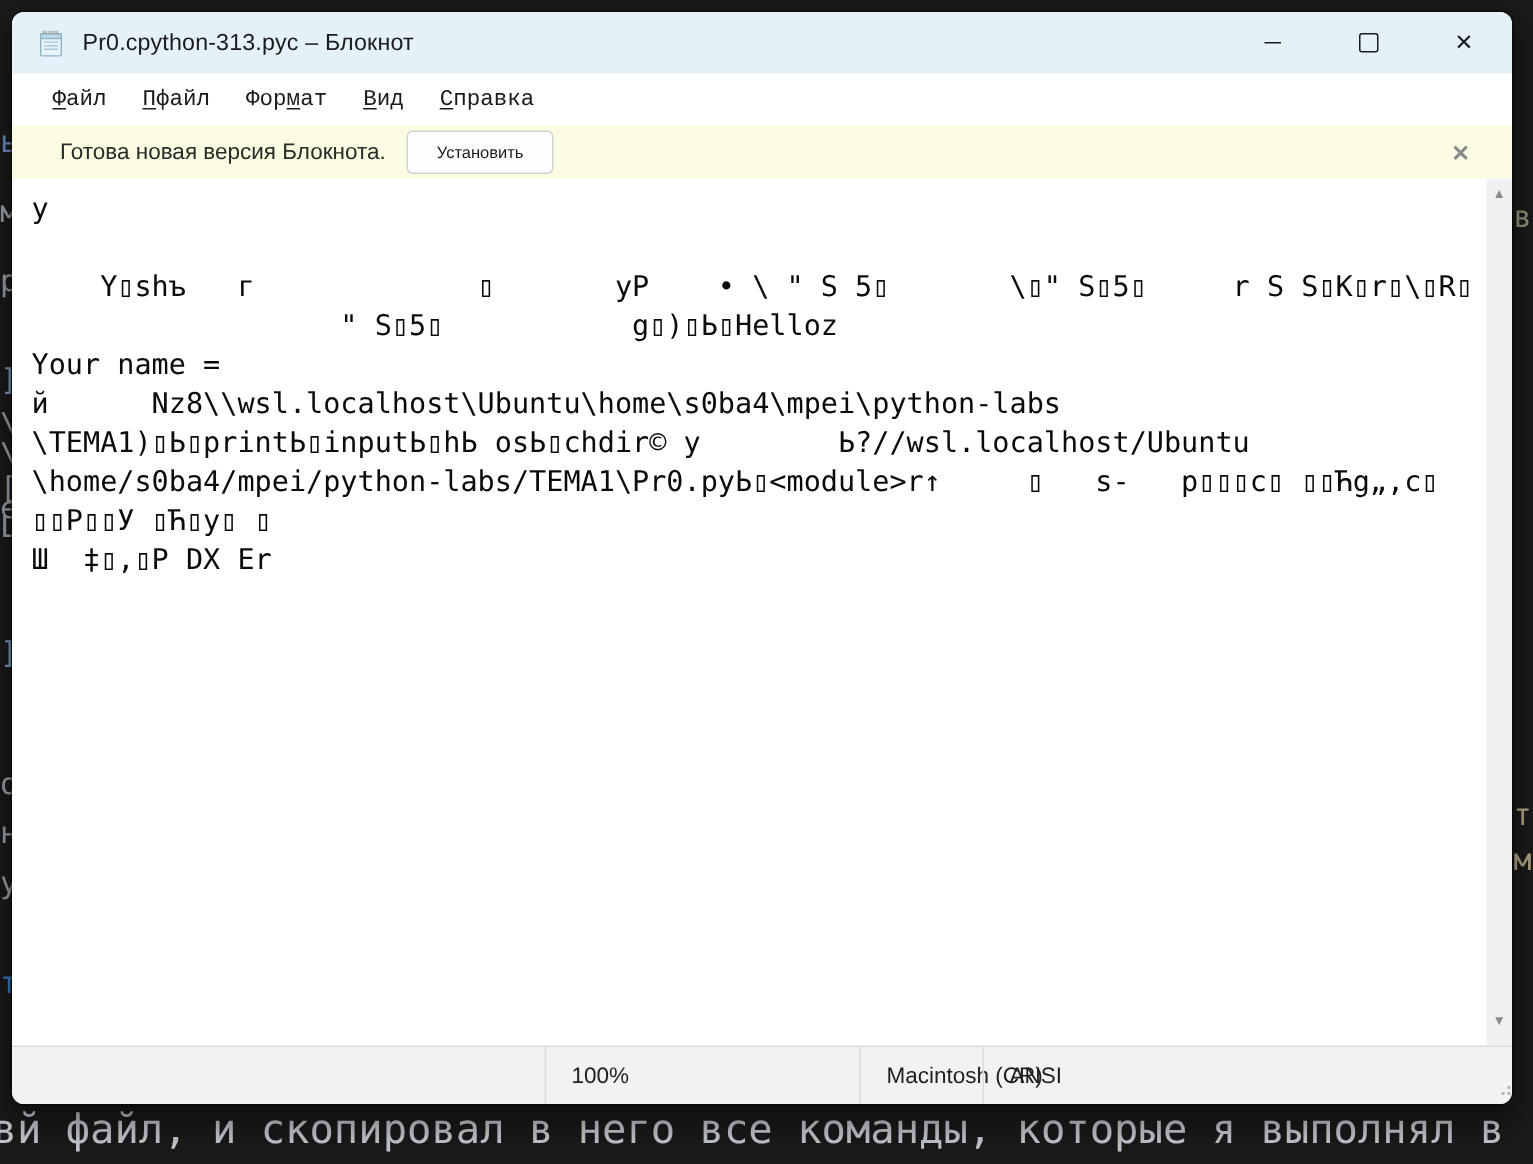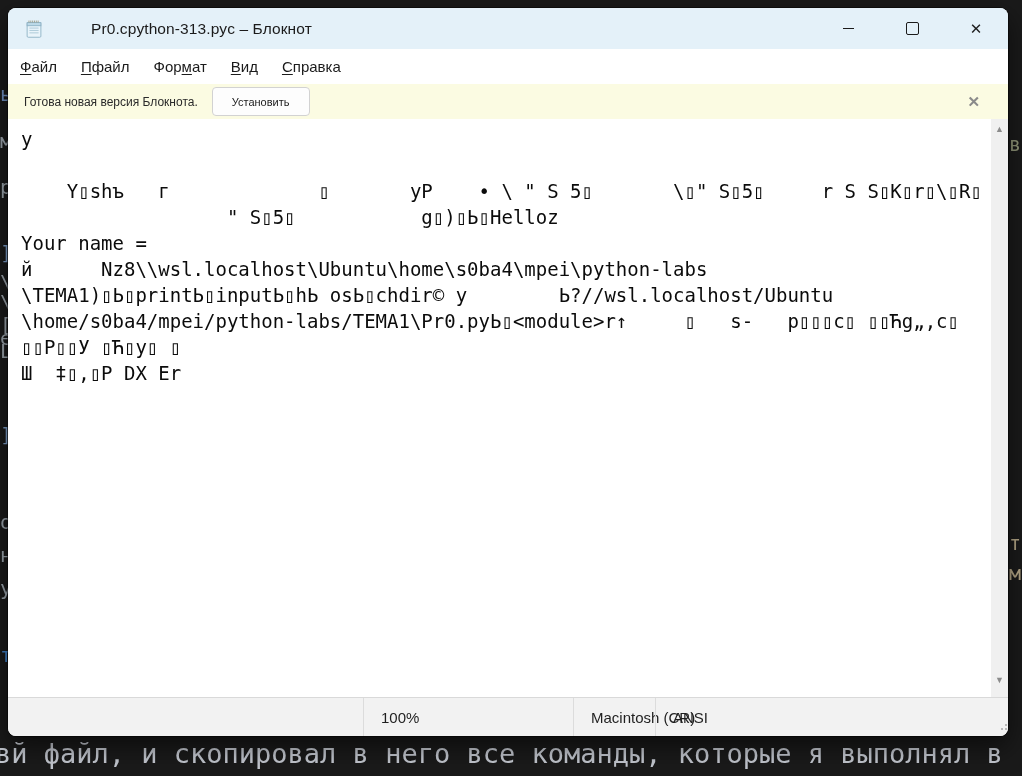--- a/index.html
+++ b/index.html
@@ -28,51 +28,51 @@
     position:absolute;left:8px;top:8px;width:1000px;height:728px;
     background:#ffffff;border-radius:8px;z-index:2;
     box-shadow:0 0 0 1px rgba(0,0,0,.45), 0 10px 26px rgba(0,0,0,.55);
     overflow:hidden;
     display:flex;flex-direction:column;
   }
   
   .titlebar{
     height:41px;flex:0 0 41px;
     background:#e4f1f9;
-    display:flex;align-items:center;gap:36px;
+    display:flex;align-items:center;
   }
   .app-icon{width:22px;height:22px;margin-left:15px;flex:0 0 auto;display:block;}
   .title-text{
     margin-left:10px;font-size:15.5px;color:#1b1b1b;letter-spacing:.1px;
     white-space:nowrap;
   }
   .win-controls{margin-left:auto;display:flex;height:100%;}
   .win-btn{
     width:64px;height:100%;border:0;background:transparent;
     display:flex;align-items:center;justify-content:center;
     color:#1b1b1b;cursor:default;padding:0;
   }
   .min-glyph{display:block;width:11px;height:1.4px;background:#1b1b1b;}
   .max-glyph{display:block;width:11px;height:11px;border:1.4px solid #1b1b1b;border-radius:2px;}
   .close-glyph{font-size:15px;font-weight:400;line-height:1;}
   
   .menubar{
     height:35px;flex:0 0 35px;background:#ffffff;
-    display:flex;align-items:center;padding-left:0;
+    display:flex;align-items:center;padding-left:15px;font-family:Liberation Mono, monospace;
   }
   .menu-item{
     padding:0 12px;font-size:15px;color:#1b1b1b;white-space:nowrap;
   }
   .menu-item .accel{text-decoration:underline;text-underline-offset:2px;}
   
   .notifbar{
     height:35px;flex:0 0 35px;background:#fbfbe2;
     display:flex;align-items:center;position:relative;
   }
-  .notif-msg{margin-left:16px;font-size:12px;color:#2a2a2a;}
+  .notif-msg{margin-left:32px;font-size:15px;color:#2a2a2a;}
   .notif-btn{
     margin-left:14px;height:29px;padding:0 19px;
     background:#fdfdfd;border:1px solid #d2d2d2;border-radius:4px;
     font-size:11px;color:#1b1b1b;font-family:inherit;
   }
   .notif-close{
     position:absolute;right:28px;top:50%;transform:translateY(-50%);
     color:#8a8a8a;font-size:15px;font-weight:700;
   }
   

